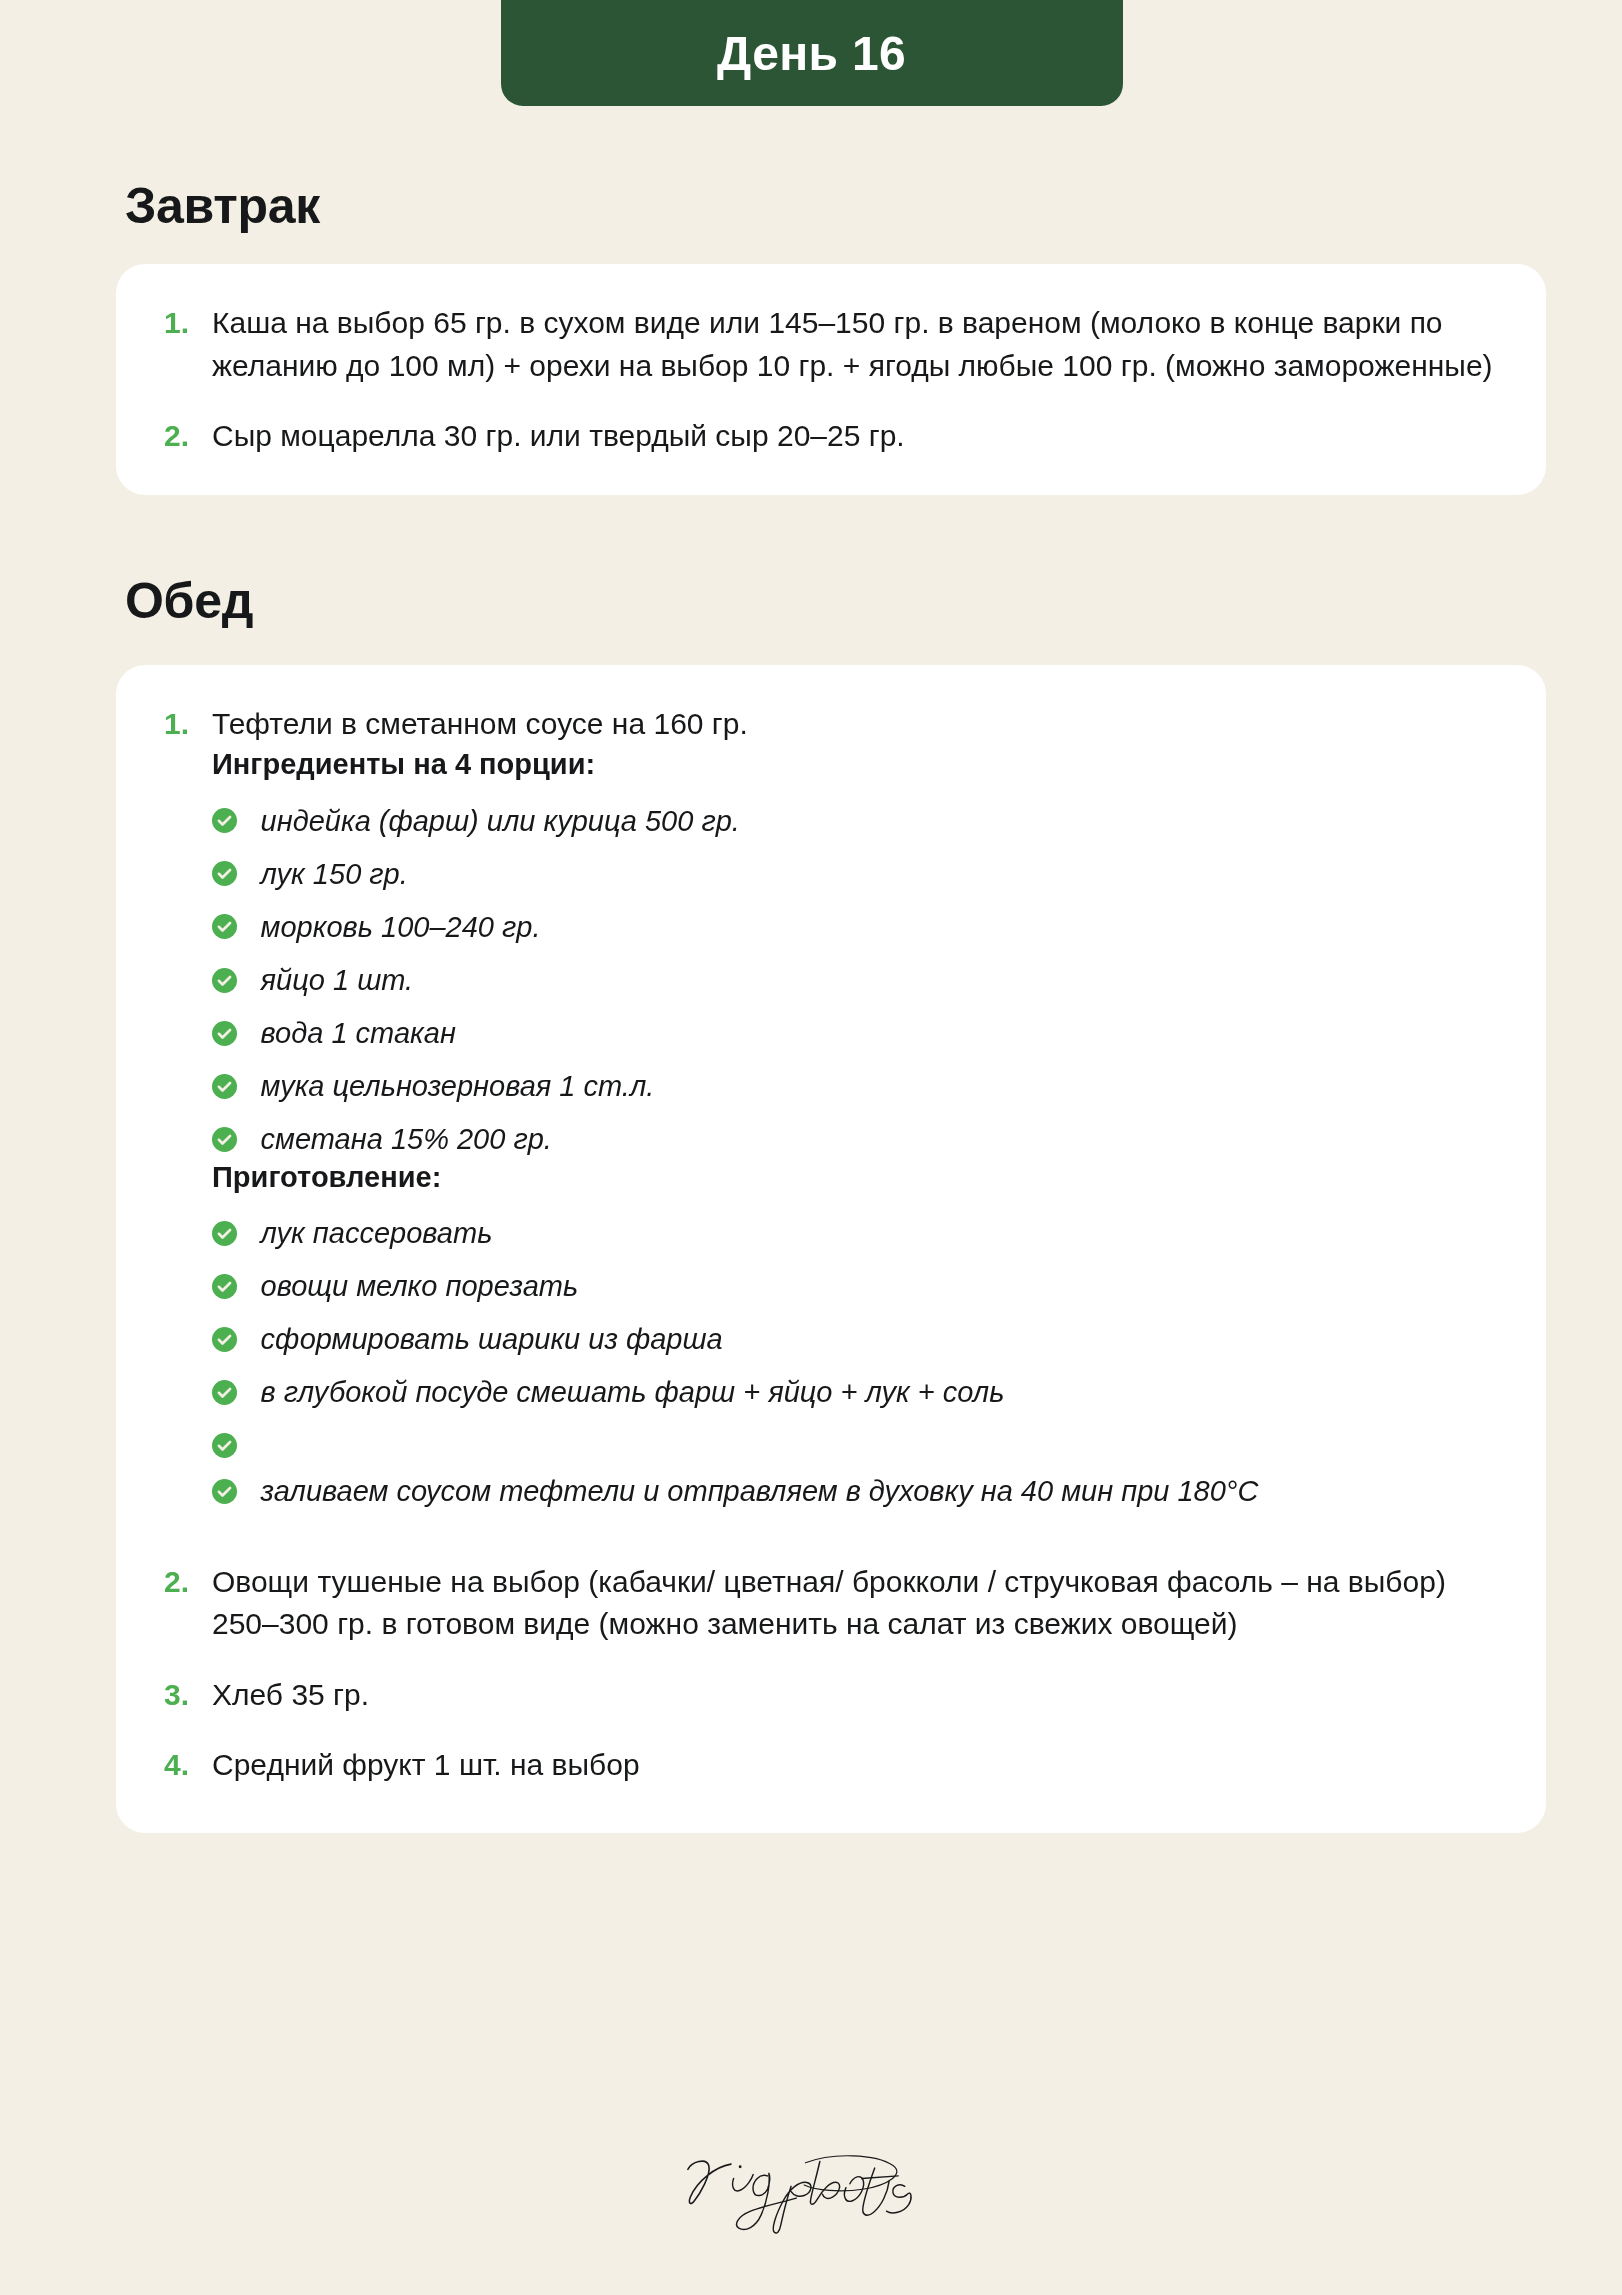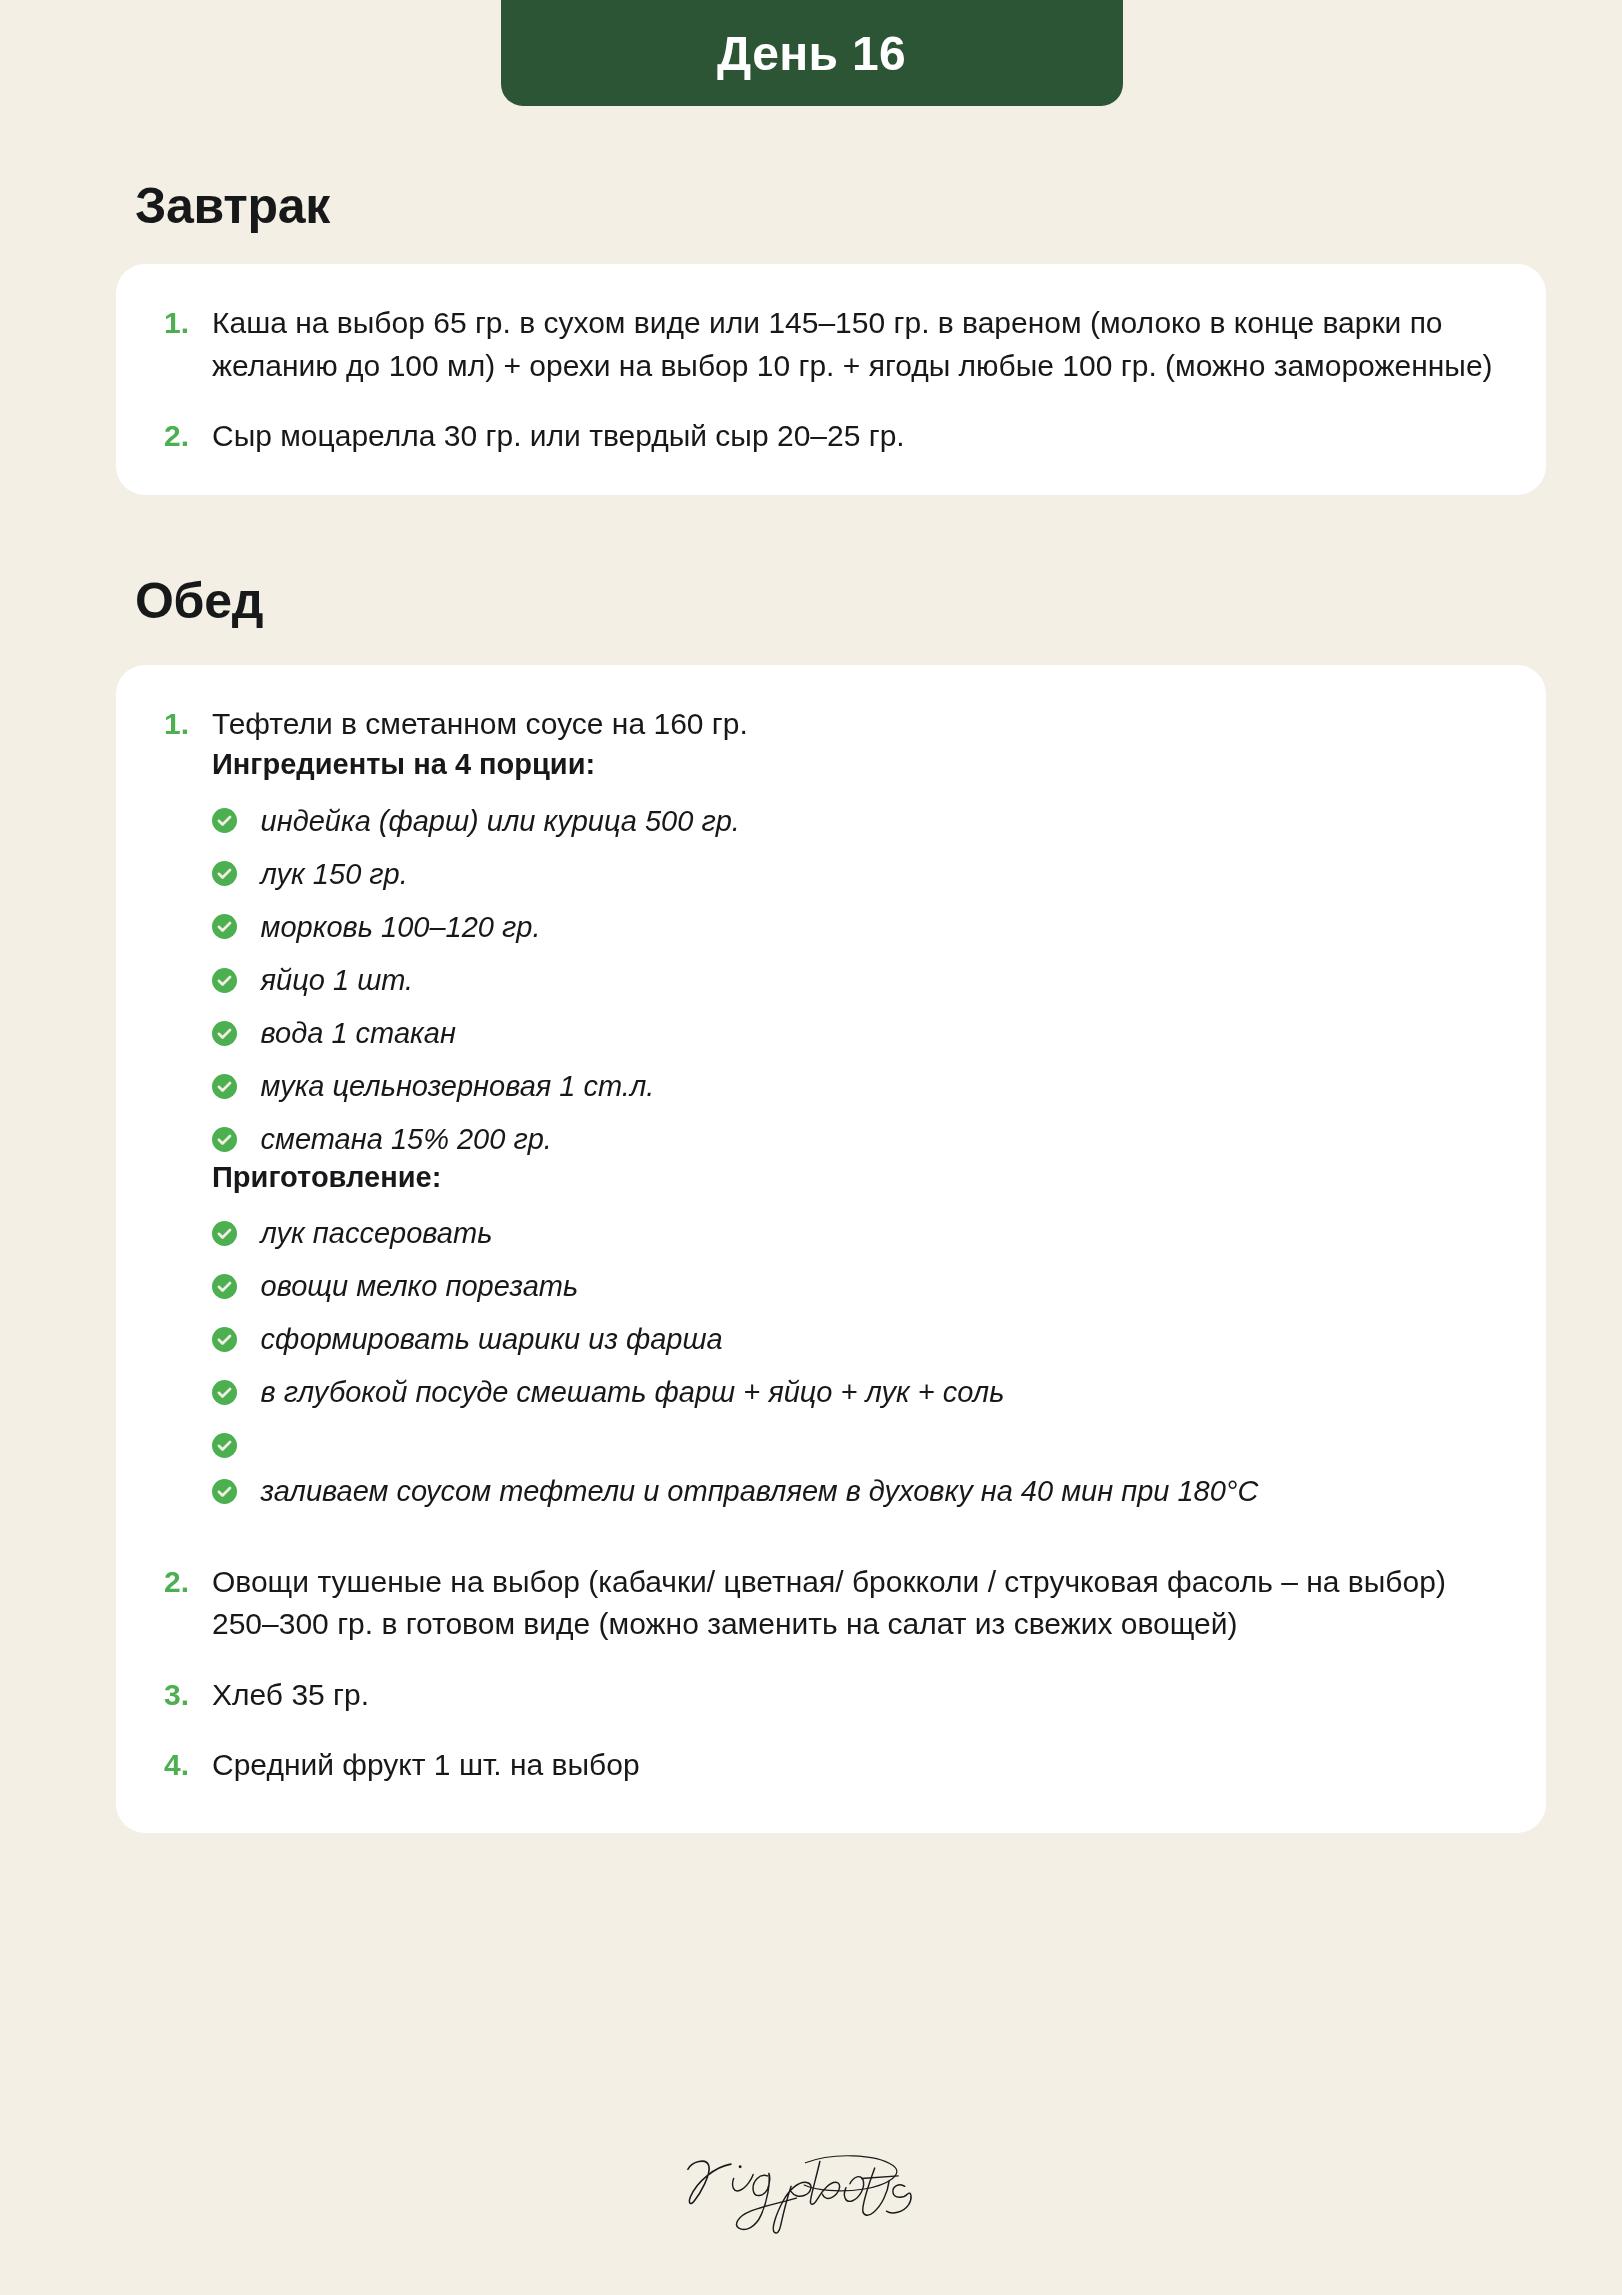--- a/index.html
+++ b/index.html
@@ -34,21 +34,21 @@
     font-size: 48px;
     font-weight: 700;
     letter-spacing: 0.3px;
   }
 
   
   .section-heading {
     font-size: 50px;
     font-weight: 700;
     color: #17181A;
-    margin: 16px;
+    margin: 6px;
     padding: 0 0 0 119px;
     letter-spacing: -0.3px;
   }
   .sec-breakfast-head { margin-top: 71px; }
   .sec-lunch-head     { margin-top: 77px; }
 
   
   .card {
     background: #FFFFFF;
     border-radius: 29px;
@@ -183,21 +183,21 @@
             </span>
             <span class="check-text">лук 150 гр.</span>
           </li>
           <li class="check-row">
             <span class="check-icon">
               <svg viewBox="0 0 24 24">
                   <circle cx="12" cy="12" r="12" fill="#4CAF50"></circle>
                   <path d="M6.6 12.3l3.5 3.5 7.2-7.2" fill="none" stroke="#F3EFE5" stroke-width="2.6" stroke-linecap="round" stroke-linejoin="round"></path>
                 </svg>
             </span>
-            <span class="check-text">морковь 100–120 гр.</span>
+            <span class="check-text">морковь 100–240 гр.</span>
           </li>
           <li class="check-row">
             <span class="check-icon">
               <svg viewBox="0 0 24 24">
                   <circle cx="12" cy="12" r="12" fill="#4CAF50"></circle>
                   <path d="M6.6 12.3l3.5 3.5 7.2-7.2" fill="none" stroke="#F3EFE5" stroke-width="2.6" stroke-linecap="round" stroke-linejoin="round"></path>
                 </svg>
             </span>
             <span class="check-text">яйцо 1 шт.</span>
           </li>

